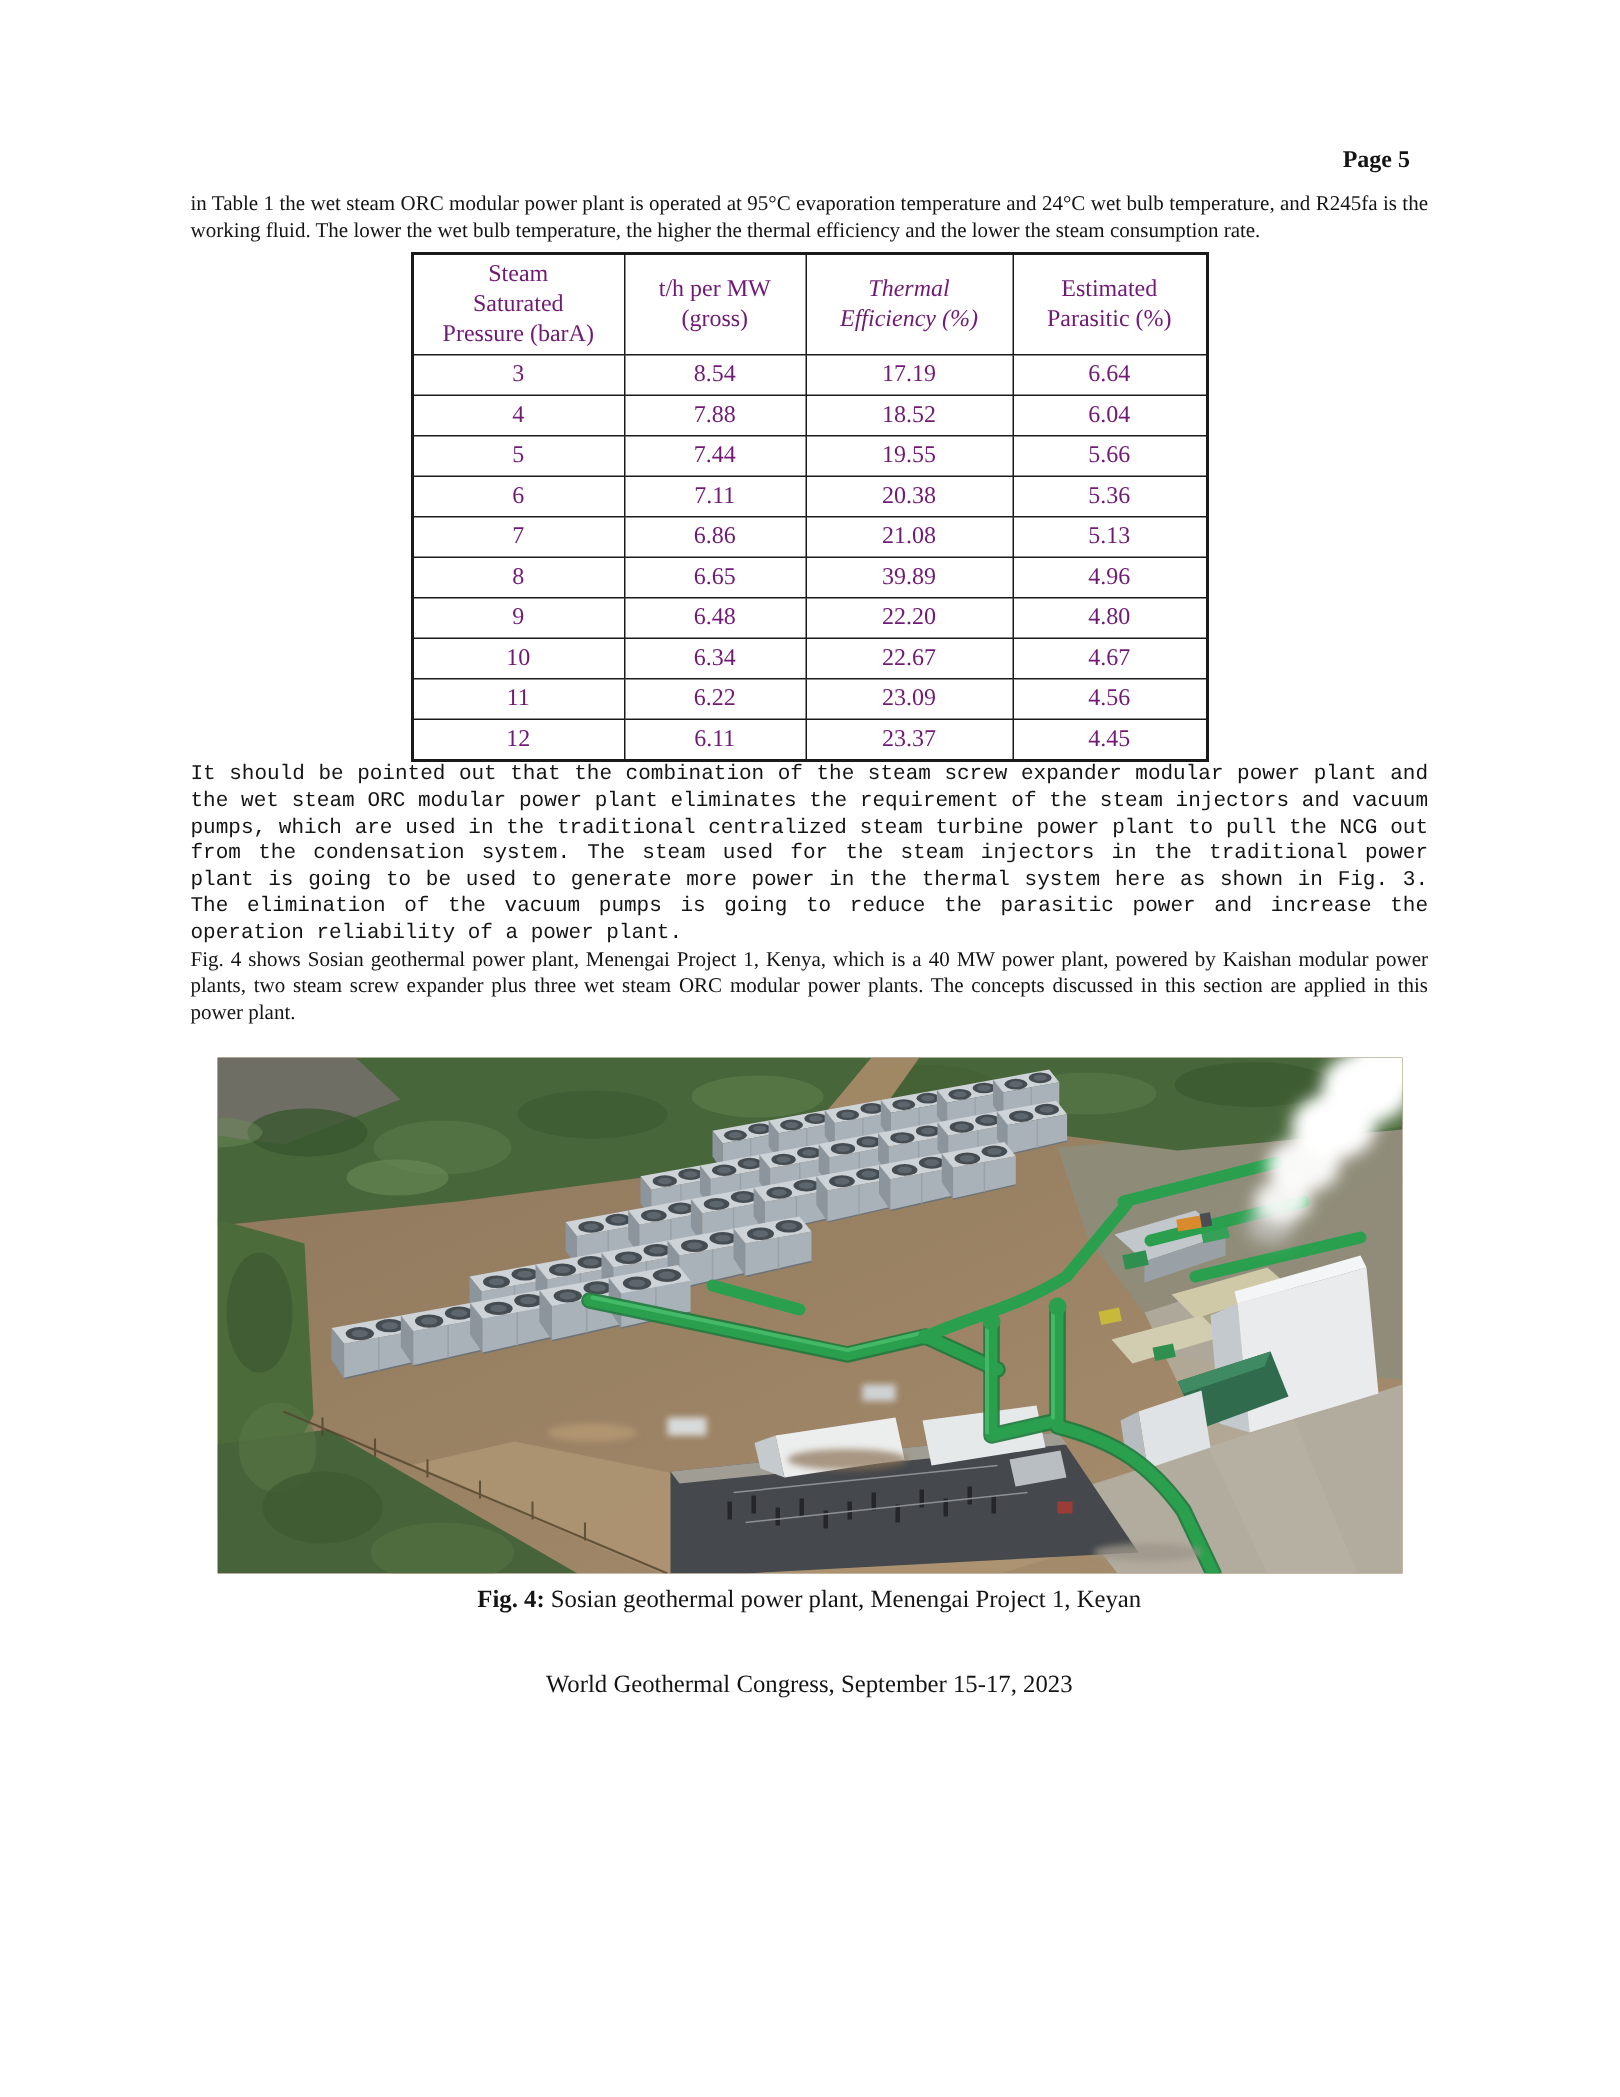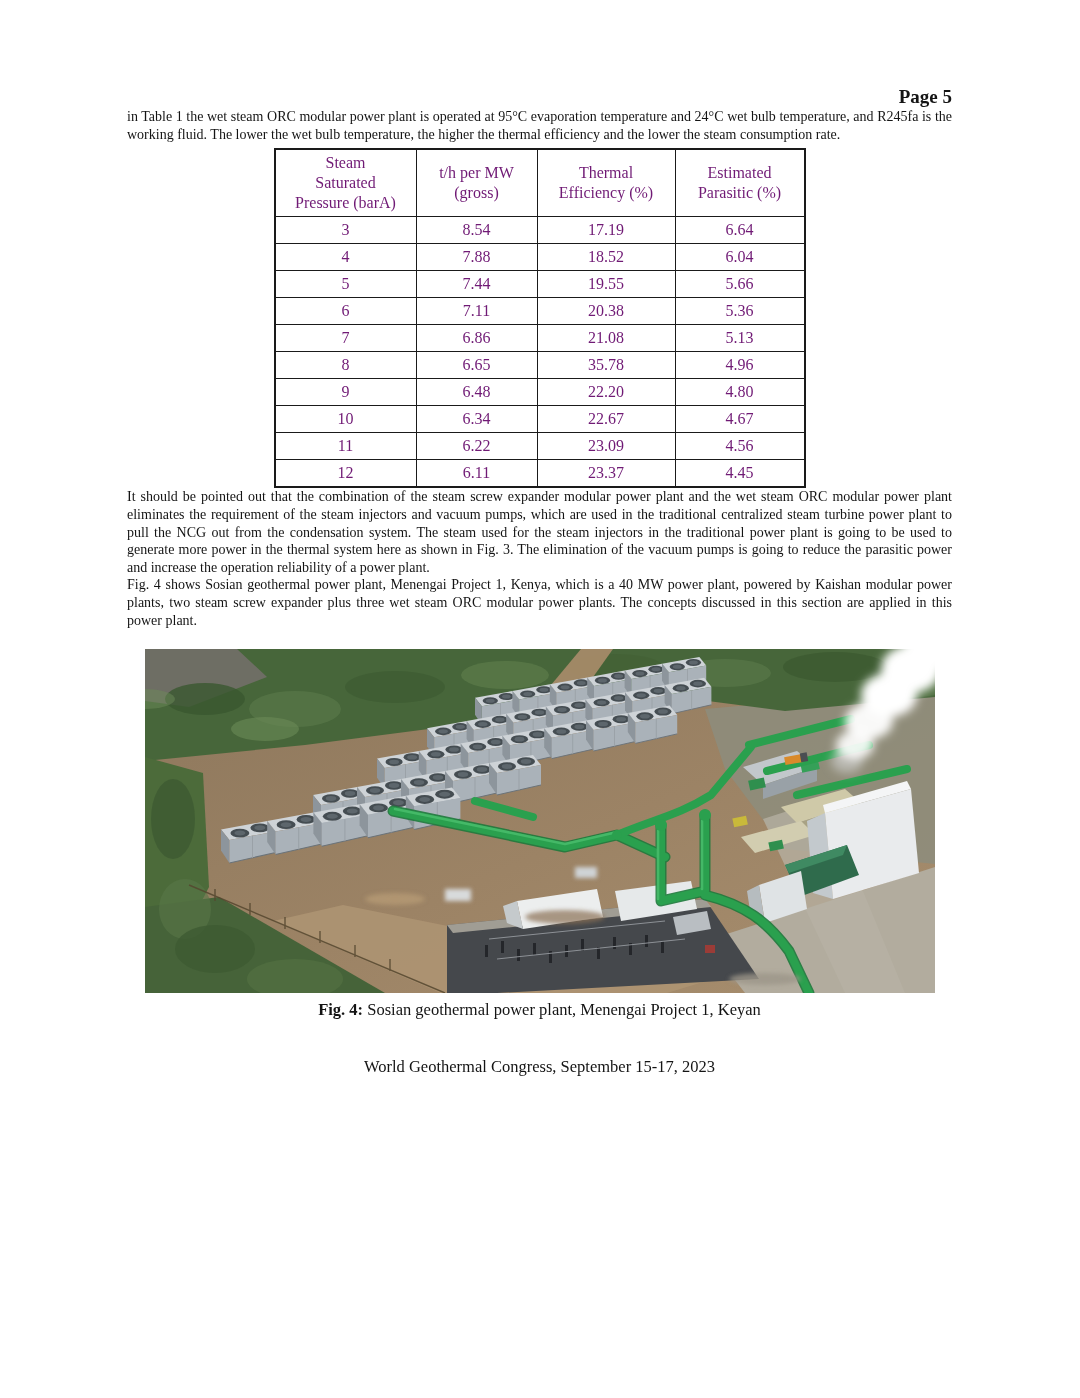--- a/index.html
+++ b/index.html
@@ -9,31 +9,31 @@
     box-sizing:border-box;
     padding:86px 128px 0 127px;
     background:#ffffff;
     font-family:"Liberation Serif","DejaVu Serif",serif;
     color:#141414;
     overflow:hidden;
   }
   .page-number{
     text-align:right;
     font-weight:bold;
-    font-size:19px;
-    margin:0;
+    font-size:16px;
+    margin:12px;
   }
   p.body-text{
     font-size:14px;
     line-height:1.26;
     text-align:justify;
     margin:0;
   }
   .p1{margin-top:23px;}
-  .p2{margin-top:40px;}
+  .p2{margin-top:40px;font-family:Liberation Mono, monospace;}
   .p3{margin-top:20px;}
   .table-caption{
     margin-top:16px;
     text-align:center;
     font-size:16.5px;
   }
   table.perf{
     border-collapse:collapse;
     margin:5px auto 0 auto;
     font-size:16px;
@@ -47,21 +47,21 @@
   }
   table.perf{border:2.5px solid #1a1a1a;}
   table.perf th{
     white-space:pre-line;
     line-height:1.25;
     padding:3px 6px;
   }
   table.perf td{height:24px;}
   .col-w1{width:128px;}
   .col-w2{width:108px;}
-  .col-w3{width:125px;}
+  .col-w3{width:125px;font-style:italic;}
   .col-w4{width:116px;}
   figure.photo-figure{
     margin:20px 0 0 18px;
     padding:0;
     width:790px;
   }
   .photo-frame{
     width:790px;height:344px;
     overflow:hidden;
     background:#9a8166;
@@ -130,21 +130,21 @@
         </tr>
       <tr>
           <td>7</td>
           <td>6.86</td>
           <td>21.08</td>
           <td>5.13</td>
         </tr>
       <tr>
           <td>8</td>
           <td>6.65</td>
-          <td>35.78</td>
+          <td>39.89</td>
           <td>4.96</td>
         </tr>
       <tr>
           <td>9</td>
           <td>6.48</td>
           <td>22.20</td>
           <td>4.80</td>
         </tr>
       <tr>
           <td>10</td>

